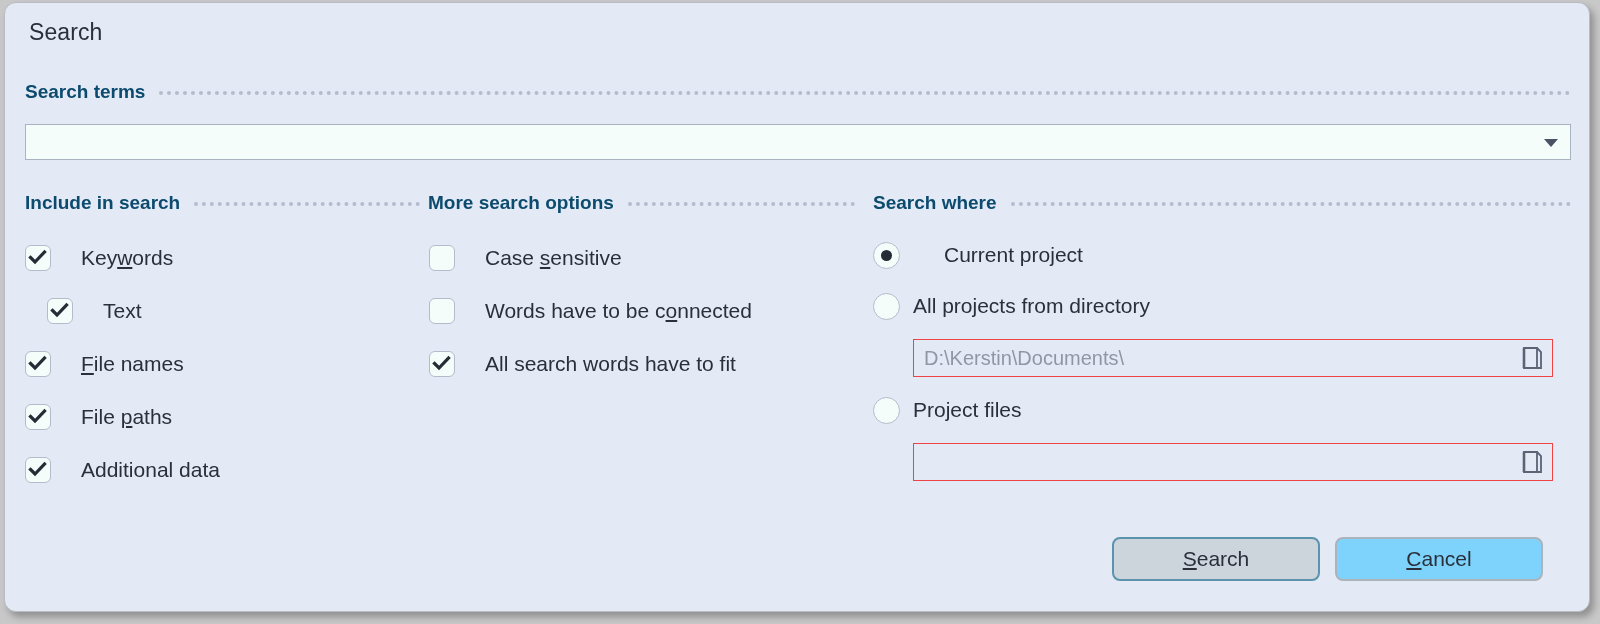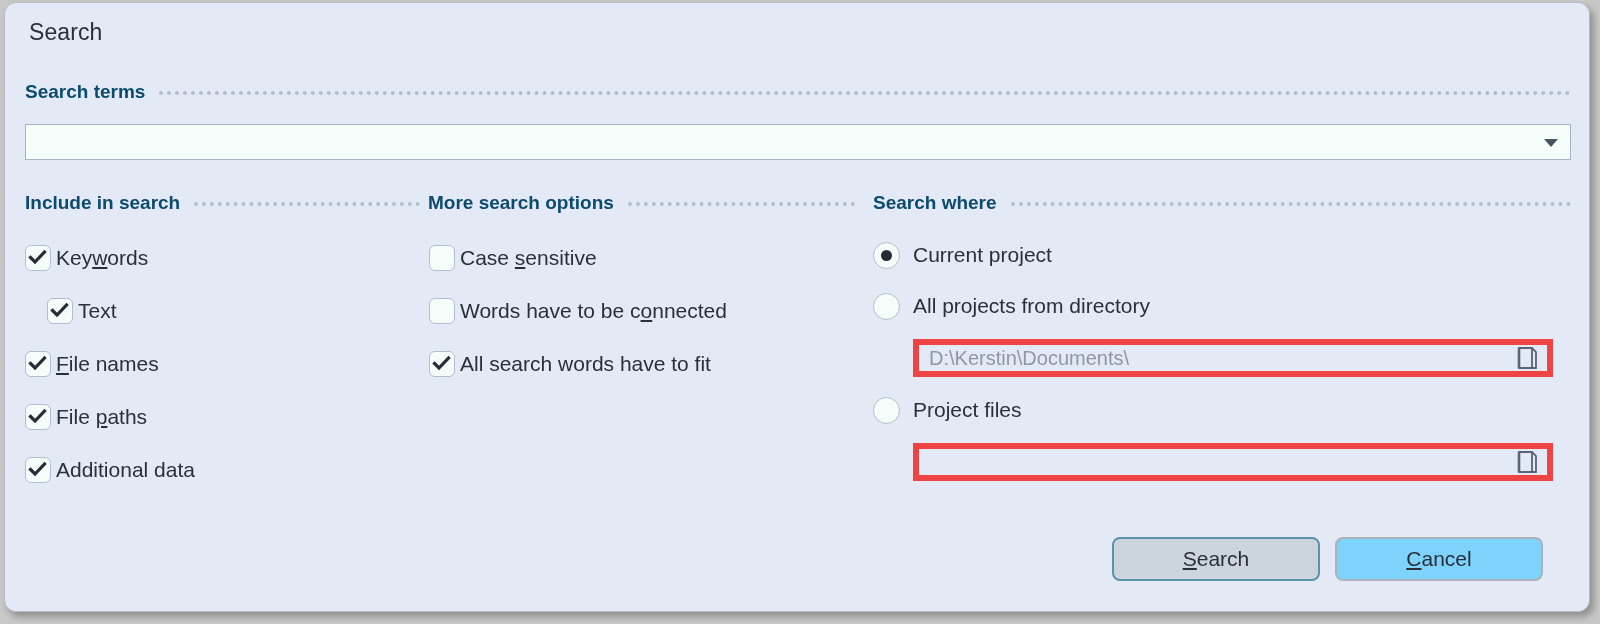--- a/index.html
+++ b/index.html
@@ -80,21 +80,21 @@
     left: 10px;
     top: 50%;
     transform: translateY(-50%);
     font-size: 19px;
     color: #2a2f3a;
   }
 
   .pathfield {
     position: absolute;
     background: #e3eaf6;
-    border: 6px solid #ef4444;
+    border: 1px solid #ef4444;
     box-sizing: border-box;
   }
   .pathfield .val {
     position: absolute;
     left: 10px;
     top: 50%;
     transform: translateY(-50%);
     font-size: 20px;
     color: #8f97a5;
     white-space: nowrap;
@@ -120,21 +120,21 @@
     height: 26px;
     border: 1.5px solid #b2bccb;
     border-radius: 6px;
     background: #f5fdfb;
     box-sizing: border-box;
     flex: 0 0 auto;
     position: relative;
   }
   .cbox svg { position:absolute; left:2px; top:2px; }
   .opt .lbl {
-    margin-left: 5px;
+    margin-left: 30px;
     font-size: 21px;
     color: #2a2f3a;
     white-space: nowrap;
   }
   .opt .lbl u { text-decoration: underline; }
 
   
   .radio-row {
     position: absolute;
     display: flex;
@@ -276,21 +276,21 @@
 
   <div class="opt" style="left:424px; top:346px;">
     <span class="cbox">
       <svg width="19" height="19" viewBox="0 0 19 19">
           <path d="M2.5 9.5 L7 14 L16.5 4" stroke="#262b36" stroke-width="3.2" fill="none" stroke-linecap="square"></path>
         </svg>
     </span>
     <span class="lbl"><span>All search words have to fit</span><u></u><span></span></span>
   </div>
 
-  <div class="radio-row" style="left:868px; top:237px;">
+  <div class="radio-row" style="left:868px; top:237px;gap:31px;">
     <span class="rbtn on"></span>
     <span class="lbl">Current project</span>
   </div>
 
   <div class="radio-row" style="left:868px; top:288px;">
     <span class="rbtn"></span>
     <span class="lbl">All projects from directory</span>
   </div>
 
   <div class="pathfield" style="left:908px; top:336px; width:640px; height:38px;">

